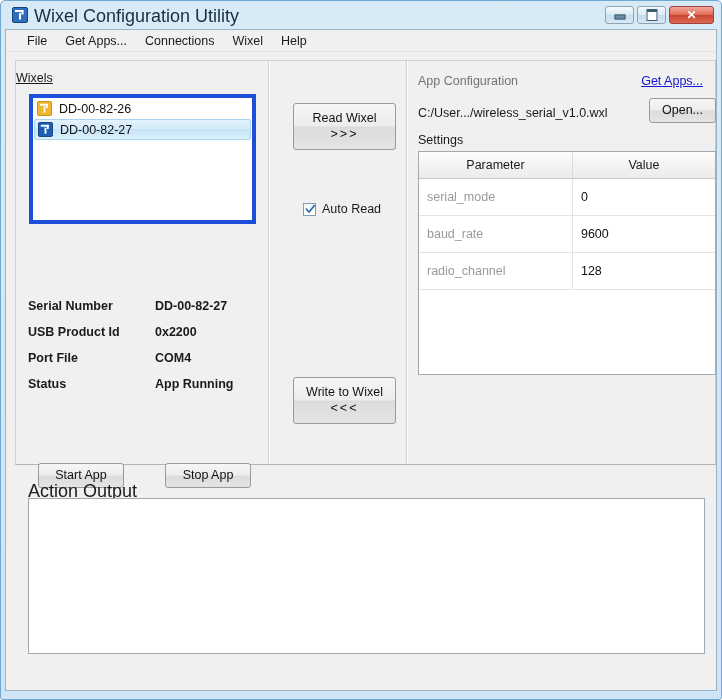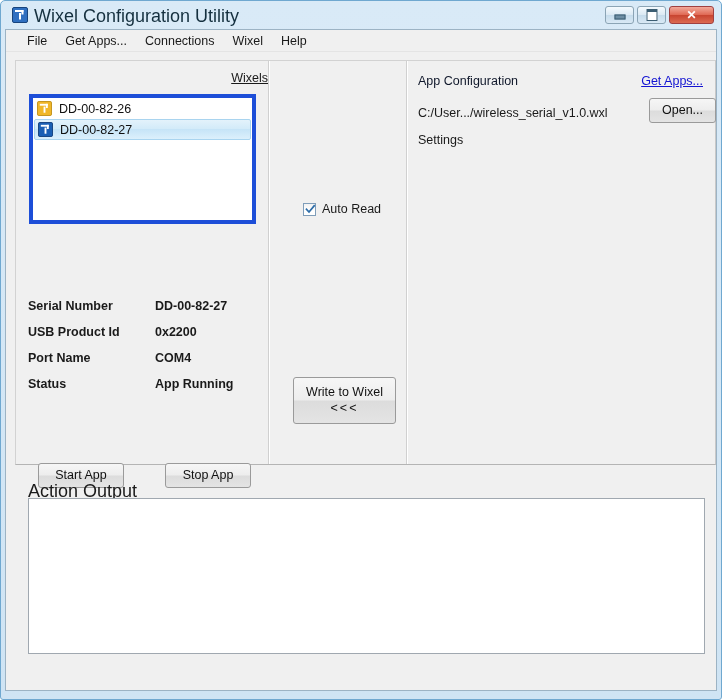--- a/index.html
+++ b/index.html
@@ -118,21 +118,21 @@
   .vdivider {
     position: absolute; top: 0; bottom: 0;
     width: 1px;
     background: #d0d0d0;
     border-right: 1px solid #ffffff;
   }
 
   
   #wixels-title {
     position: absolute; left: 0; top: 10px; width: 252px;
-    text-align: right;
+    text-align: left;
     font-size: 12.5px; color: #1a1a1a; text-decoration: underline;
   }
   #wixels-list {
     position: absolute; left: 13px; top: 33px;
     width: 227px; height: 130px;
     background: #ffffff;
     border: 4px solid #1d4ed8;
     box-sizing: border-box;
     overflow: hidden;
   }
@@ -211,21 +211,21 @@
     border: 1px solid #7f9db9;
     background: linear-gradient(to bottom, #f2f2f2 0%, #ffffff 60%, #ffffff 100%);
     position: relative;
     flex: 0 0 auto;
   }
   .checkbox svg { position: absolute; left: 1px; top: 0px; }
 
   
   #appconfig-title {
     position: absolute; left: 402px; top: 13px;
-    font-size: 12.5px; color: #0f172a;
+    font-size: 12.5px; color: #737373;
   }
   #get-apps-link {
     position: absolute; right: 12px; top: 13px;
     font-size: 12.5px;
     color: #1414d2;
     text-decoration: underline;
     cursor: pointer;
   }
   #app-path {
     position: absolute; left: 402px; top: 45px;
@@ -361,31 +361,35 @@
 
       <div class="info-row" style="top:238px;">
         <span class="info-label">Serial Number</span>
         <span class="info-value">DD-00-82-27</span>
       </div>
       <div class="info-row" style="top:264px;">
         <span class="info-label">USB Product Id</span>
         <span class="info-value">0x2200</span>
       </div>
       <div class="info-row" style="top:290px;">
-        <span class="info-label">Port Name</span>
+        <span class="info-label">Port File</span>
         <span class="info-value">COM4</span>
       </div>
       <div class="info-row" style="top:316px;">
         <span class="info-label">Status</span>
         <span class="info-value">App Running</span>
       </div>
 
       <button class="winbutton" id="btn-start-app">Start App</button>
       <button class="winbutton" id="btn-stop-app">Stop App</button>
 
+      <button class="winbutton" id="btn-read-wixel">
+        <span>Read Wixel</span>
+        <span class="btn-line2">&gt;&gt;&gt;</span>
+      </button>
 
       <div id="auto-read">
         <span class="checkbox">
           <svg width="11" height="11" viewBox="0 0 11 11">
             <path d="M1.5 5.2 L4 8 L9.2 1.8" stroke="#2c6ca8" stroke-width="1.7" fill="none" stroke-linecap="square"></path>
           </svg>
         </span>
         <span>Auto Read</span>
       </div>
 
@@ -395,20 +399,44 @@
       </button>
 
       <div id="appconfig-title">App Configuration</div>
       <a id="get-apps-link">Get Apps...</a>
 
       <div id="app-path">C:/User.../wireless_serial_v1.0.wxl</div>
       <button class="winbutton" id="btn-open">Open...</button>
 
       <div id="settings-label">Settings</div>
 
+      <div id="settings-grid">
+        <table>
+          <thead>
+            <tr>
+              <th class="col-param">Parameter</th>
+              <th>Value</th>
+            </tr>
+          </thead>
+          <tbody>
+            <tr>
+              <td class="param">serial_mode</td>
+              <td>0</td>
+            </tr>
+            <tr>
+              <td class="param">baud_rate</td>
+              <td>9600</td>
+            </tr>
+            <tr>
+              <td class="param">radio_channel</td>
+              <td>128</td>
+            </tr>
+          </tbody>
+        </table>
+      </div>
 
     </div>
 
     <div id="action-output-label">Action Output</div>
     <div id="action-output-box"></div>
 
   </div>
 </div>
 
 </body></html>

